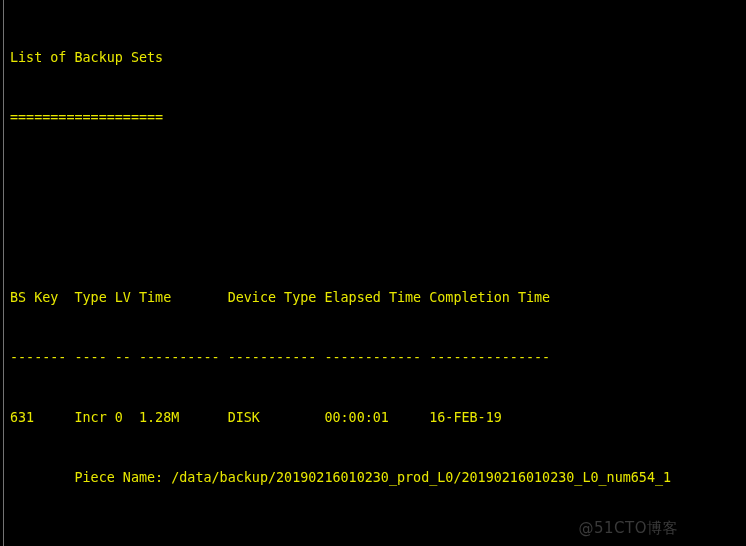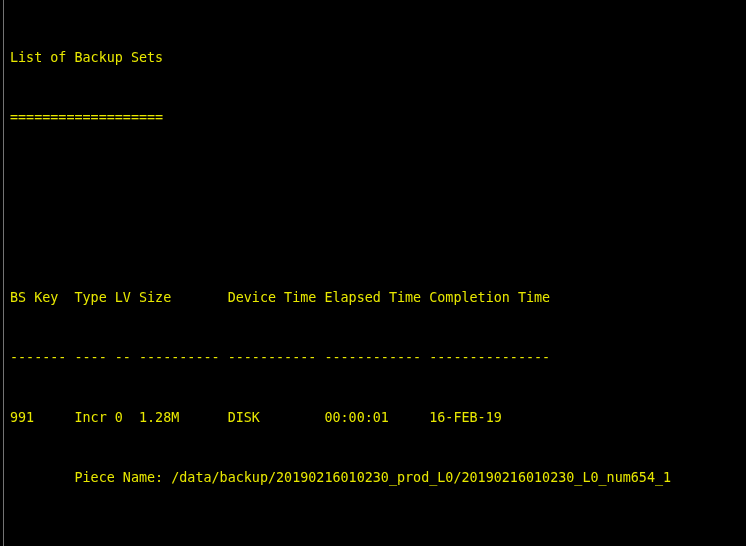--- a/index.html
+++ b/index.html
@@ -63,23 +63,23 @@
 
 <div id="terminal">
 
   <div id="left-rule"></div>
 
   <div id="console">
     <span class="line">List of Backup Sets</span>
     <span class="line">===================</span>
     <span class="line blank"></span>
     <span class="line blank"></span>
-    <span class="line">BS Key  Type LV Size       Device Time Elapsed Time Completion Time</span>
+    <span class="line">BS Key  Type LV Time       Device Type Elapsed Time Completion Time</span>
     <span class="line">------- ---- -- ---------- ----------- ------------ ---------------</span>
-    <span class="line">991     Incr 0  1.28M      DISK        00:00:01     16-FEB-19</span>
+    <span class="line">631     Incr 0  1.28M      DISK        00:00:01     16-FEB-19</span>
     <span class="line">        Piece Name: /data/backup/20190216010230_prod_L0/20190216010230_L0_num654_1</span>
     
     
     
     
     
     
     
     
     
@@ -88,14 +88,15 @@
     
     
     
     
     
     
     
     
   </div>
 
+  <div id="watermark">@51CTO博客</div>
 
 </div>
 
 </body></html>

